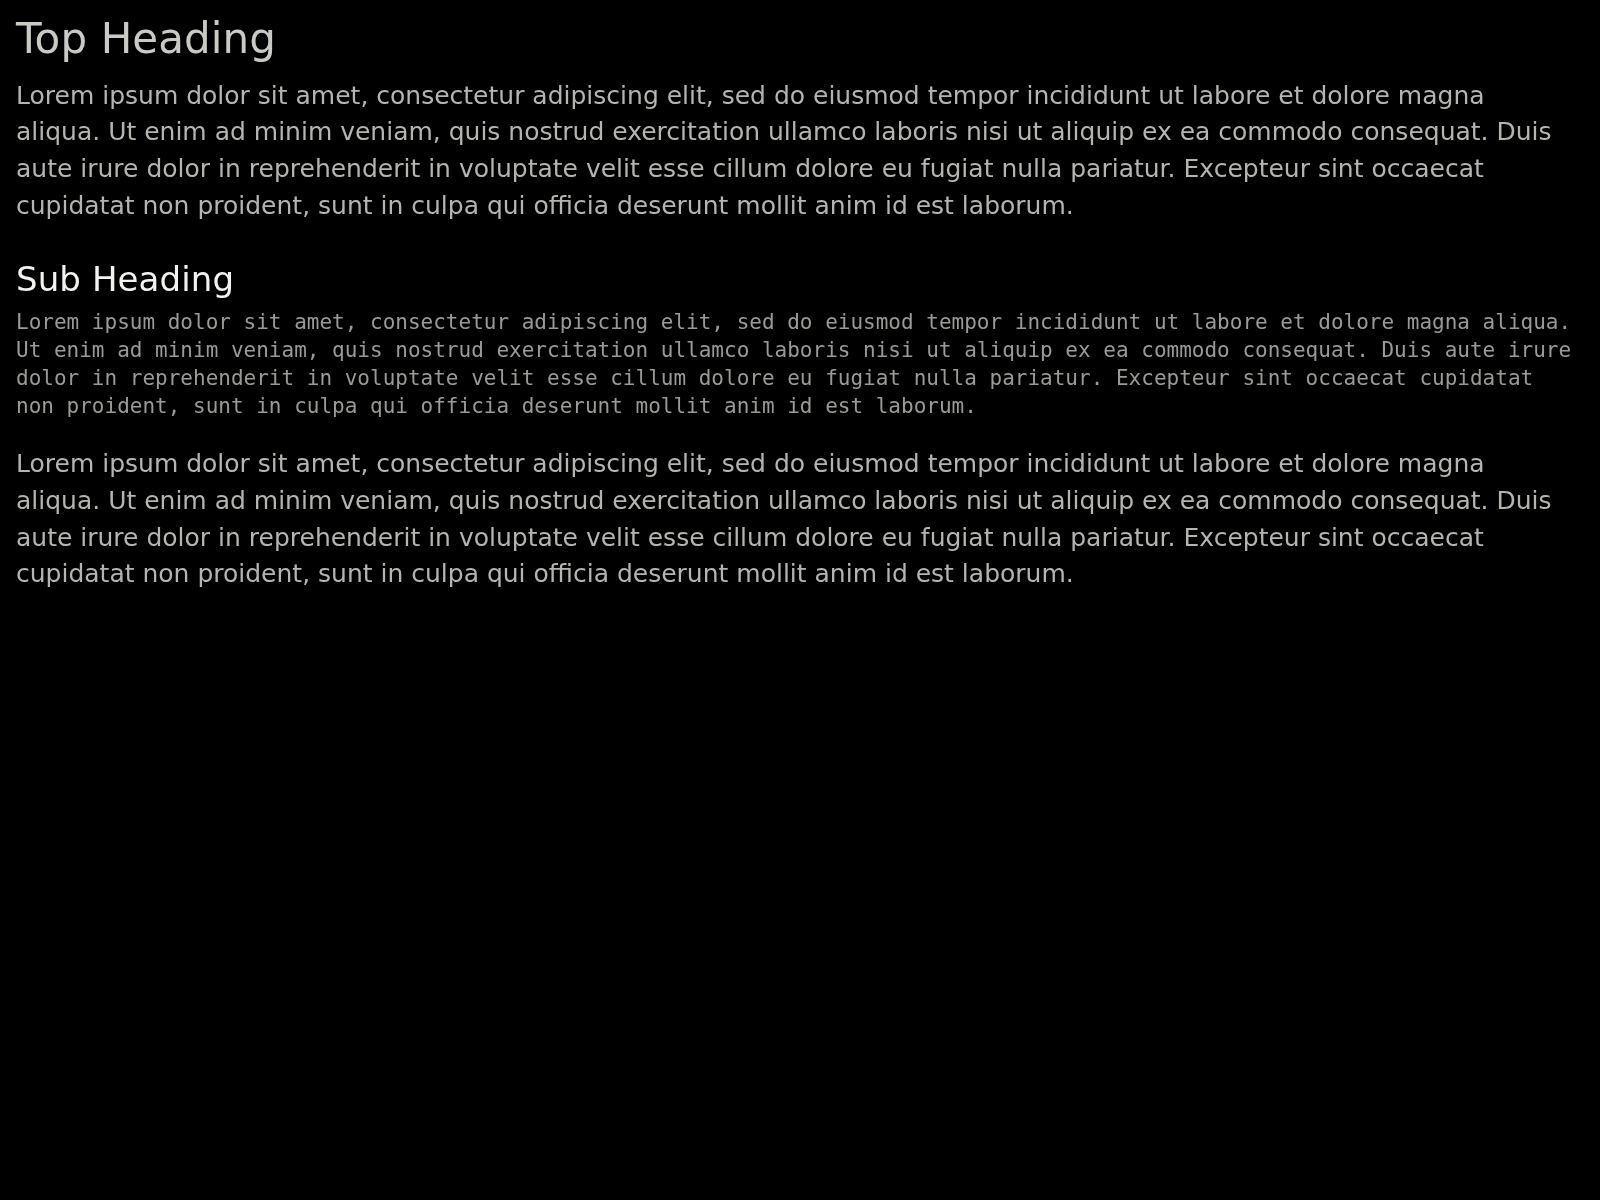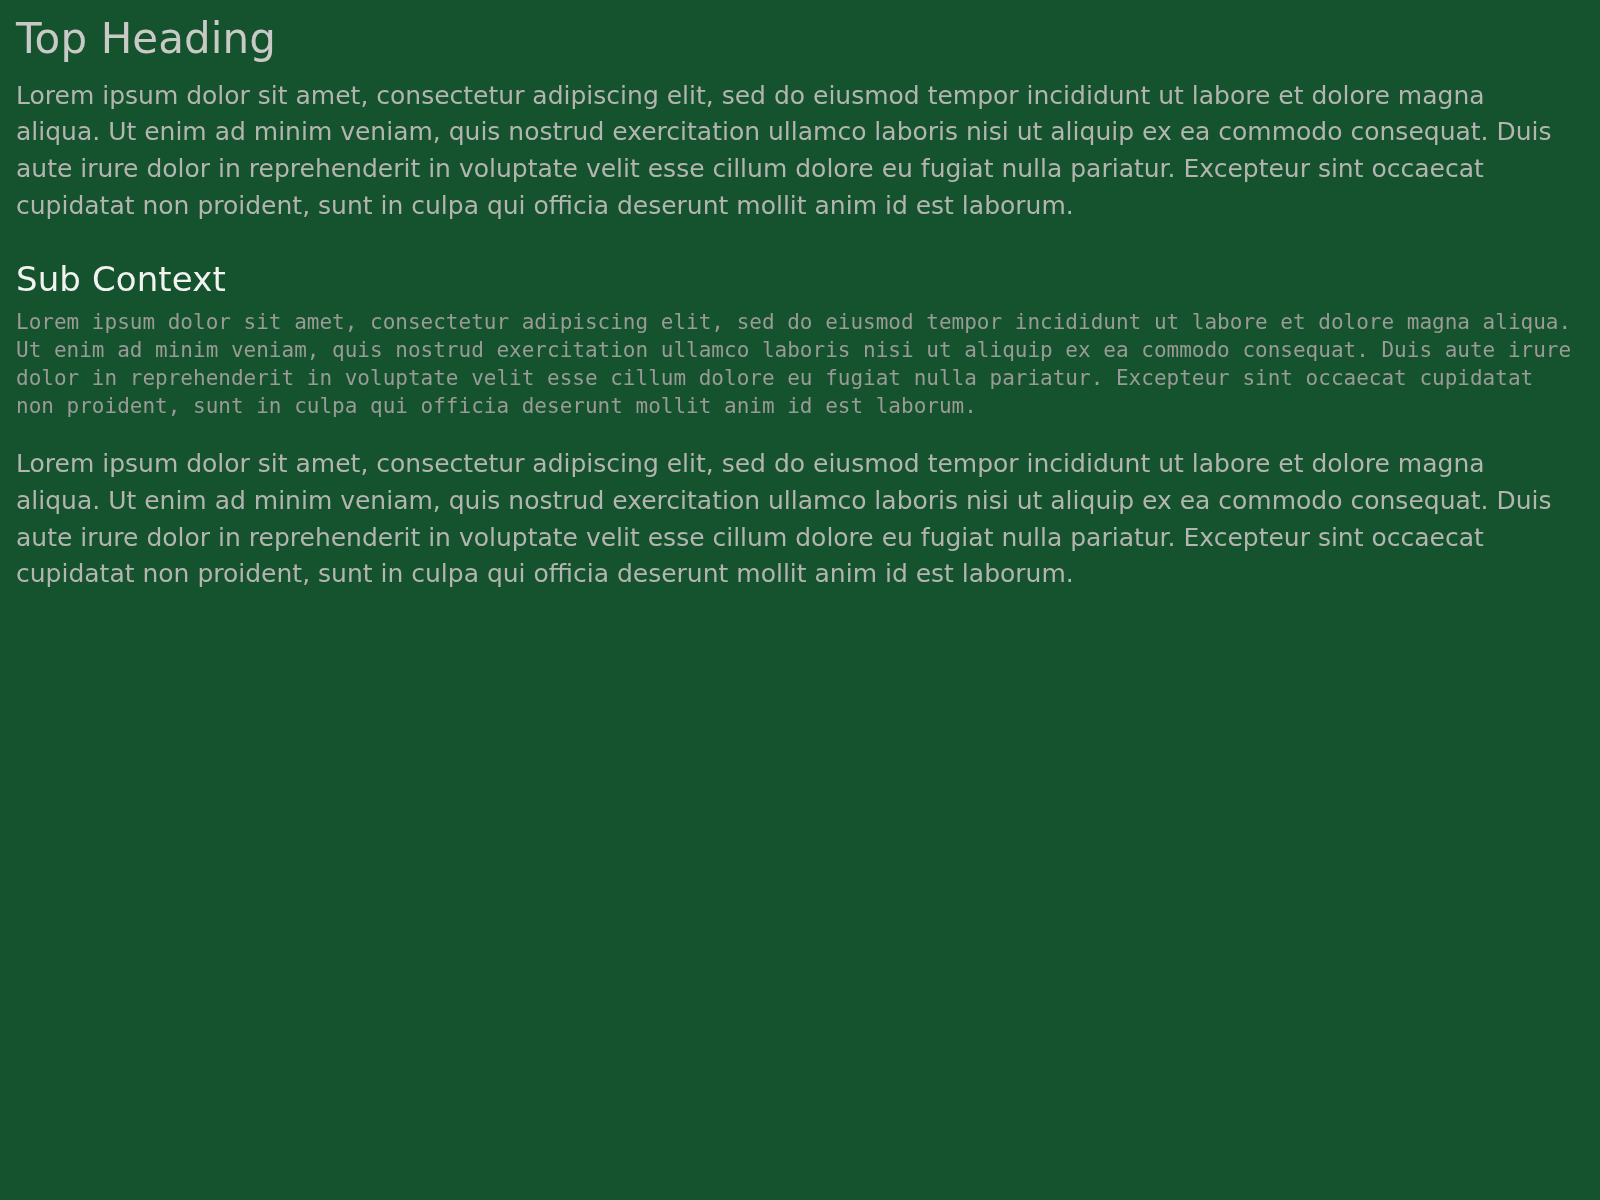--- a/index.html
+++ b/index.html
@@ -12,21 +12,21 @@
   }
   body {
     font-family: "DejaVu Sans", sans-serif;
     -webkit-font-smoothing: antialiased;
   }
   .page {
     width: 1600px;
     height: 1200px;
     box-sizing: border-box;
     padding: 14px 16px 0 16px;
-    background: #14532d;
+    background: #000000;
   }
   .h1 {
     font-family: "DejaVu Sans", sans-serif;
     font-size: 42px;
     font-weight: 400;
     color: #c9c9c6;
     line-height: 1.18;
     margin: 0 0 14px 0;
     letter-spacing: 0.1px;
   }
@@ -68,21 +68,21 @@
 <div class="page">
 
   <section>
     <h1 class="h1">Top Heading</h1>
     <p class="body-text">Lorem ipsum dolor sit amet, consectetur adipiscing elit, sed do eiusmod tempor incididunt ut labore et dolore magna aliqua. Ut enim ad minim veniam, quis nostrud exercitation ullamco laboris nisi ut aliquip ex ea commodo consequat. Duis aute irure dolor in reprehenderit in voluptate velit esse cillum dolore eu fugiat nulla pariatur. Excepteur sint occaecat cupidatat non proident, sunt in culpa qui officia deserunt mollit anim id est laborum.</p>
   </section>
 
   <div class="block-gap-lg"></div>
 
   <section>
-    <h2 class="h2">Sub Context</h2>
+    <h2 class="h2">Sub Heading</h2>
     <p class="mono-text">Lorem ipsum dolor sit amet, consectetur adipiscing elit, sed do eiusmod tempor incididunt ut labore et dolore magna aliqua. Ut enim ad minim veniam, quis nostrud exercitation ullamco laboris nisi ut aliquip ex ea commodo consequat. Duis aute irure dolor in reprehenderit in voluptate velit esse cillum dolore eu fugiat nulla pariatur. Excepteur sint occaecat cupidatat non proident, sunt in culpa qui officia deserunt mollit anim id est laborum.</p>
   </section>
 
   <div class="block-gap-sm"></div>
 
   <section>
     <p class="body-text">Lorem ipsum dolor sit amet, consectetur adipiscing elit, sed do eiusmod tempor incididunt ut labore et dolore magna aliqua. Ut enim ad minim veniam, quis nostrud exercitation ullamco laboris nisi ut aliquip ex ea commodo consequat. Duis aute irure dolor in reprehenderit in voluptate velit esse cillum dolore eu fugiat nulla pariatur. Excepteur sint occaecat cupidatat non proident, sunt in culpa qui officia deserunt mollit anim id est laborum.</p>
   </section>
 
   <div class="spacer-bottom"></div>

